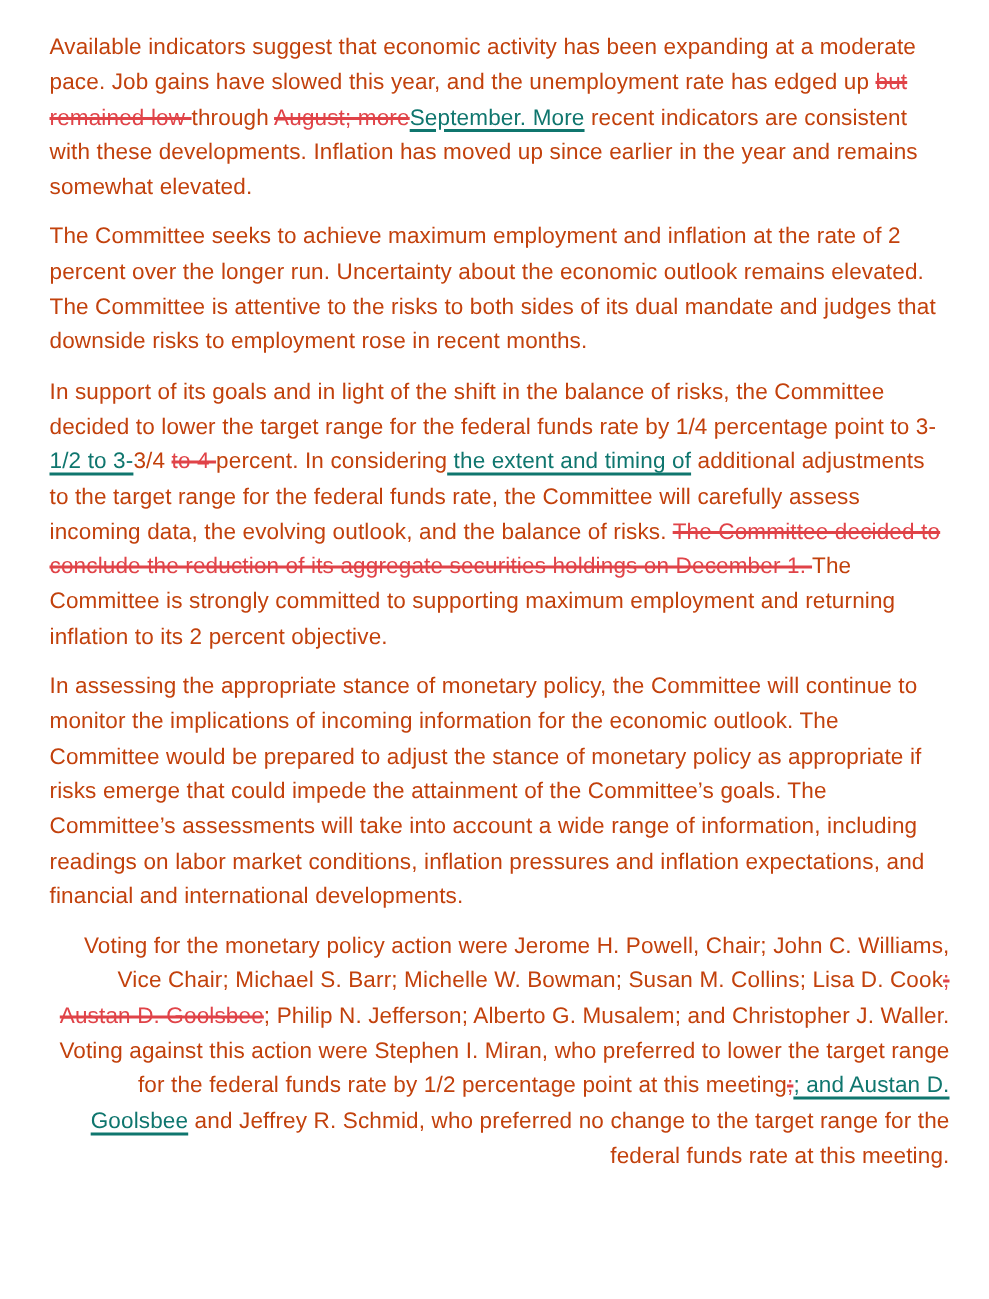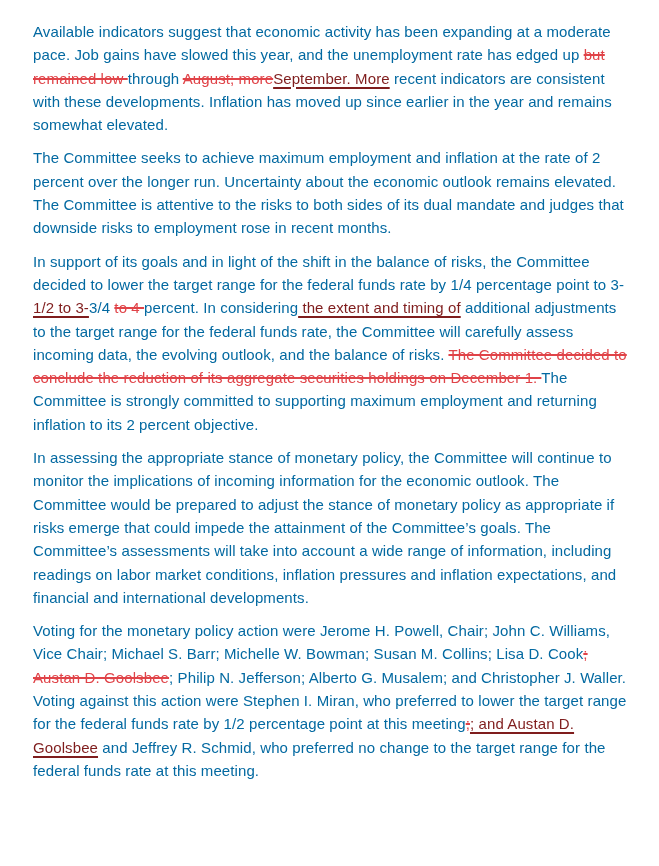--- a/index.html
+++ b/index.html
@@ -19,31 +19,31 @@
     width: 659px;
     padding: 20px 26px 20px 33px;
     font-size: 15px;
     line-height: 23.3px;
     letter-spacing: 0.1px;
   }
   .para {
     margin: 0 0 10px 0;
     text-align: left;
   }
-  .para:last-child { margin-bottom: 14px; }
+  .para:last-child { margin-bottom: 14px; text-align: right; }
   .run.normal {
-    color: #0369a1;
+    color: #c2410c;
   }
   .run.deleted {
     color: #e04348;
     text-decoration: line-through;
     text-decoration-thickness: 1.5px;
   }
   .run.inserted {
-    color: #7f1d1d;
+    color: #0f766e;
     text-decoration: underline;
     text-decoration-thickness: 1.5px;
     text-underline-offset: 3px;
   }
 </style>
 </head>
 <body>
 
 <div class="doc">
     <p class="para"><span class="run normal">Available indicators suggest that economic activity has been expanding at a moderate pace. Job gains have slowed this year, and the unemployment rate has edged up </span><span class="run deleted">but remained low </span><span class="run normal">through </span><span class="run deleted">August; more</span><span class="run inserted">September. More</span><span class="run normal"> recent indicators are consistent with these developments. Inflation has moved up since earlier in the year and remains somewhat elevated.</span></p>

